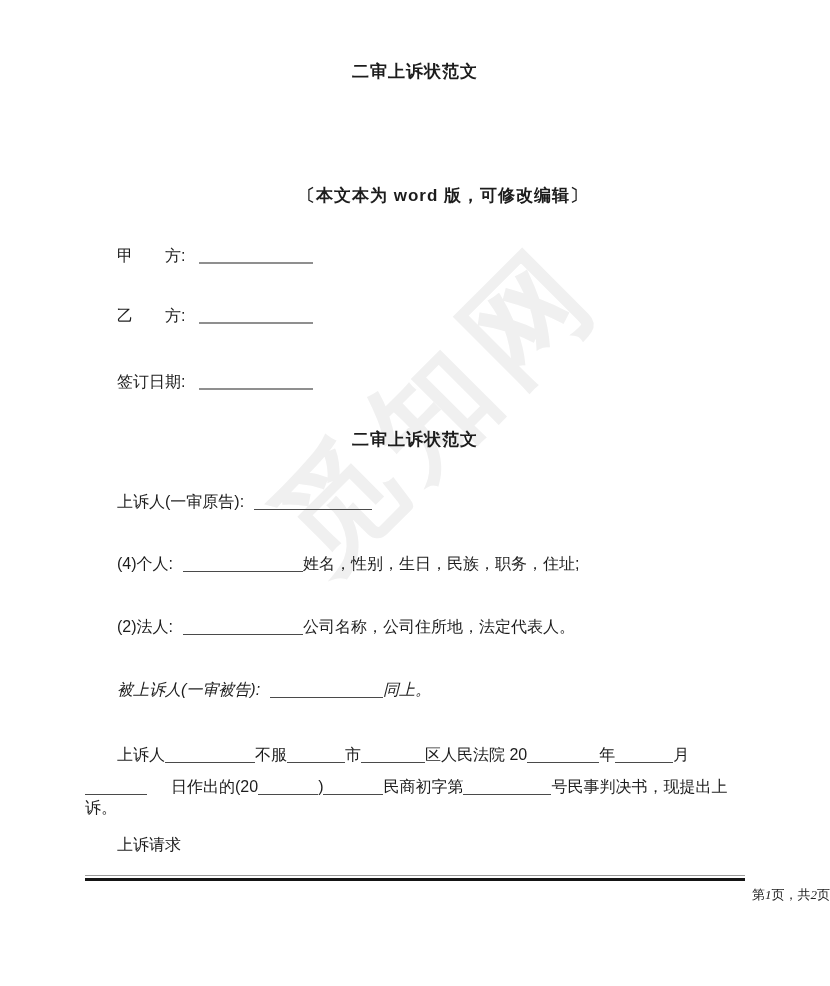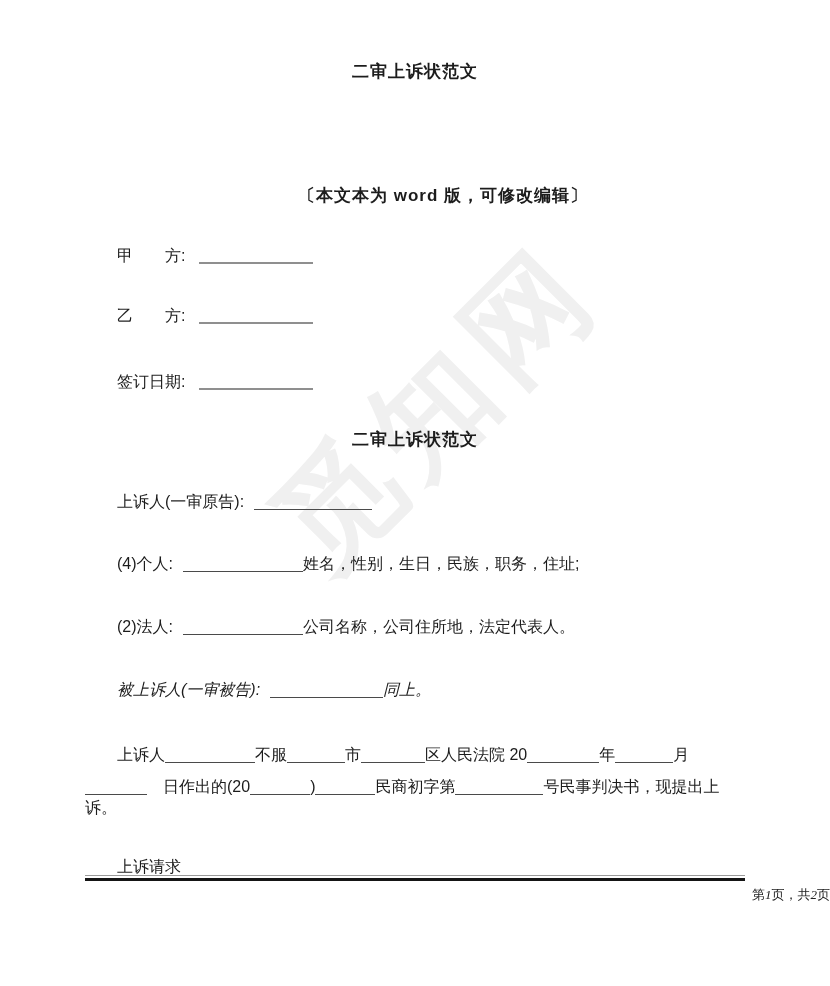--- a/index.html
+++ b/index.html
@@ -113,24 +113,24 @@
 
     <div class="margin-block indent-1" style="top:680px;font-style:italic;">
       <span>被上诉人(一审被告):</span><span class="blank w-113 gap-l"></span><span>同上。</span>
     </div>
 
     <div class="margin-block indent-1" style="top:745px;">
       <span>上诉人</span><span class="blank w-90"></span><span>不服</span><span class="blank w-58"></span><span>市</span><span class="blank w-64"></span><span>区人民法院  20</span><span class="blank w-72"></span><span>年</span><span class="blank w-58"></span><span>月</span>
     </div>
 
     <div class="margin-block" style="top:777px;">
-      <span class="blank w-62"></span><span style="margin-left:16px;">日作出的(20</span><span class="blank w-60"></span><span>)</span><span class="blank w-60"></span><span>民商初字第</span><span class="blank w-88"></span><span>号民事判决书，现提出上诉。</span>
+      <span class="blank w-62"></span><span style="margin-left:24px;">日作出的(20</span><span class="blank w-60"></span><span>)</span><span class="blank w-60"></span><span>民商初字第</span><span class="blank w-88"></span><span>号民事判决书，现提出上诉。</span>
     </div>
 
-    <div class="margin-block indent-1" style="top:835px;margin-top:22px;">
+    <div class="margin-block indent-1" style="top:835px;">
       <span>上诉请求</span>
     </div>
 
     <div class="footer-rule"></div>
 
     <div class="footer-text">
       <span>第</span><span class="footer-num">1</span><span>页，共</span><span class="footer-num">2</span><span>页</span>
     </div>
 
   </div>

